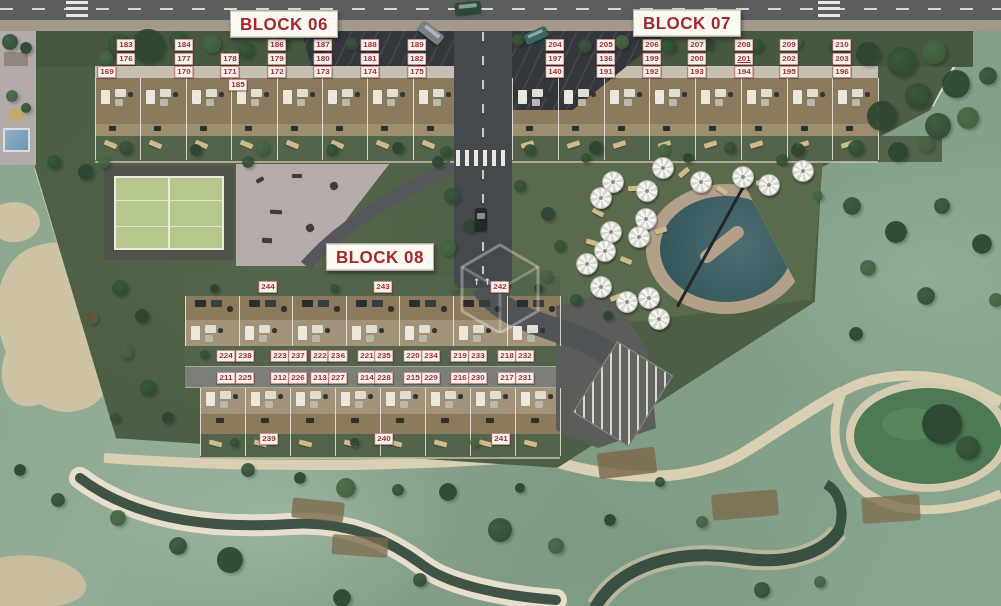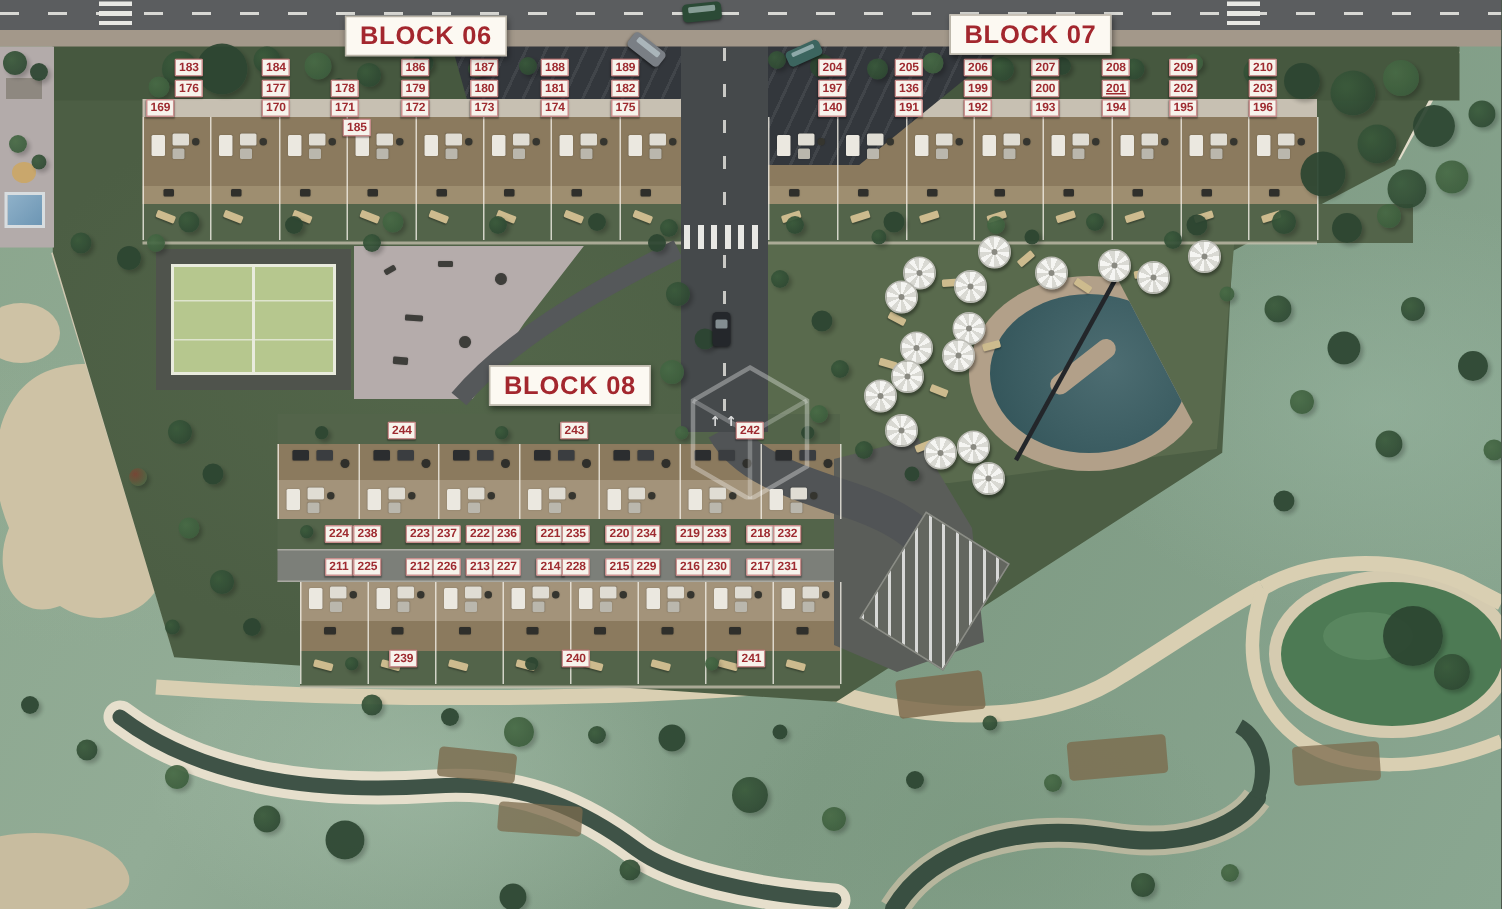--- a/index.html
+++ b/index.html
@@ -206,21 +206,21 @@
     <div class="chip" style="left: 789px; top: 72px;">195</div>
     <div class="chip" style="left: 842px; top: 72px;">196</div>
     <div class="chip" style="left: 268px; top: 287px;">244</div>
     <div class="chip" style="left: 383px; top: 287px;">243</div>
     <div class="chip" style="left: 500px; top: 287px;">242</div>
     <div class="chip" style="left: 226px; top: 356px;">224</div>
     <div class="chip" style="left: 245px; top: 356px;">238</div>
     <div class="chip" style="left: 280px; top: 356px;">223</div>
     <div class="chip" style="left: 298px; top: 356px;">237</div>
     <div class="chip" style="left: 320px; top: 356px;">222</div>
-    <div class="chip" style="left: 338px; top: 356px;">236</div>
+    <div class="chip" style="left: 338px; top: 356px; font-family: Liberation Mono, monospace;">236</div>
     <div class="chip" style="left: 367px; top: 356px;">221</div>
     <div class="chip" style="left: 384px; top: 356px;">235</div>
     <div class="chip" style="left: 413px; top: 356px;">220</div>
     <div class="chip" style="left: 431px; top: 356px;">234</div>
     <div class="chip" style="left: 460px; top: 356px;">219</div>
     <div class="chip" style="left: 478px; top: 356px;">233</div>
     <div class="chip" style="left: 507px; top: 356px;">218</div>
     <div class="chip" style="left: 525px; top: 356px;">232</div>
     <div class="chip" style="left: 226px; top: 378px;">211</div>
     <div class="chip" style="left: 245px; top: 378px;">225</div>

